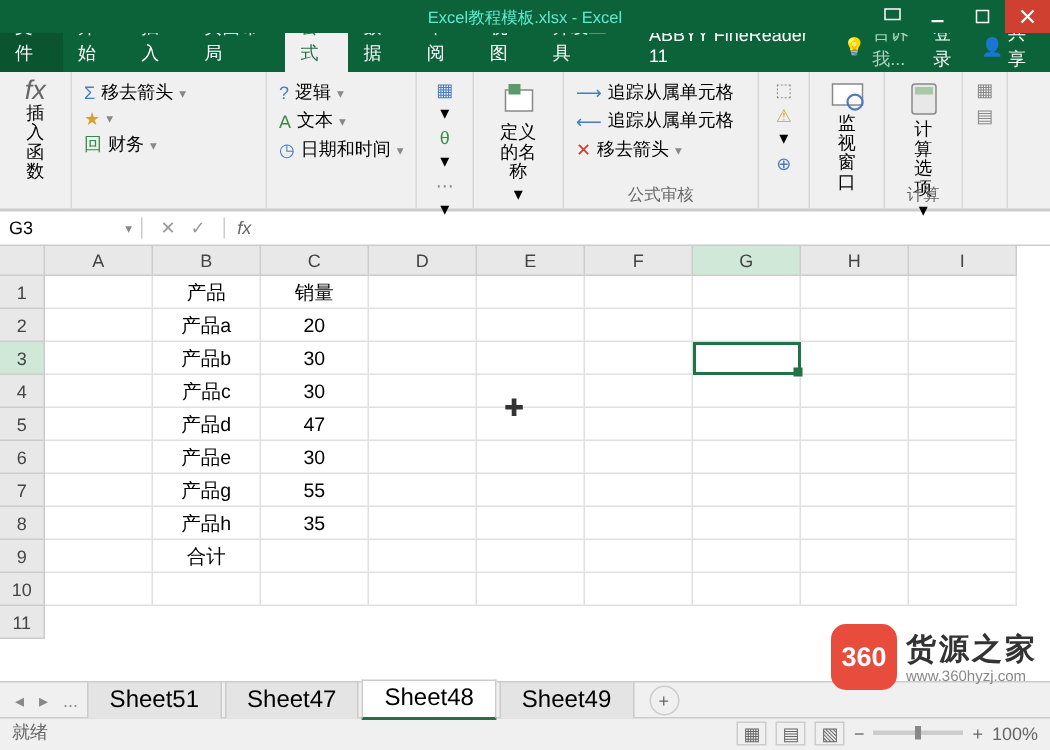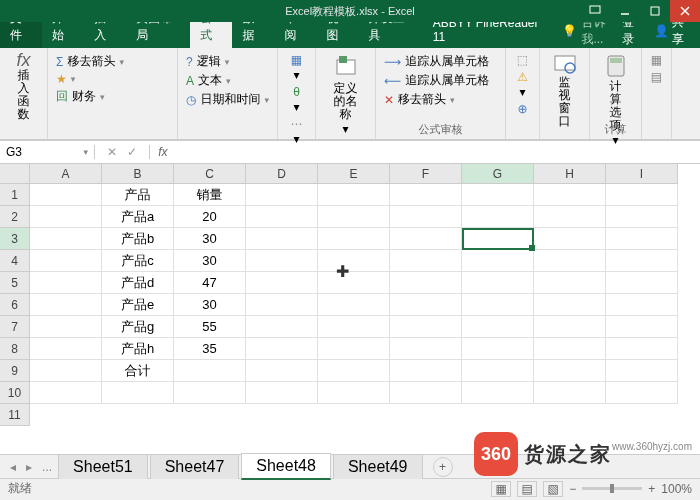--- a/index.html
+++ b/index.html
@@ -1,17 +1,17 @@
 <!DOCTYPE html>
 <html><head>
 <meta charset="utf-8">
 <style>
 *{margin:0;padding:0;box-sizing:border-box;font-family:"Microsoft YaHei",Arial,sans-serif;font-size:12px}
 body{width:700px;height:500px;background:#f0f0f0;overflow:hidden;position:relative}
-.titlebar{height:22px;background:#0c6339;display:flex;align-items:center;color:#e5e5e5;position:relative}
+.titlebar{height:22px;background:#0c6339;display:flex;align-items:center;color:#5eead4;position:relative}
 .title{position:absolute;left:50%;transform:translateX(-50%);font-size:11px}
 .winbtns{position:absolute;right:0;display:flex}
 .winbtn{width:30px;height:22px;display:flex;align-items:center;justify-content:center;color:#fff;cursor:pointer}
 .winbtn.close{background:#d04030}
 .tabs{height:26px;background:#0c6339;display:flex;align-items:flex-end;color:#fff}
 .tab{padding:4px 10px;font-size:12px;cursor:pointer}
 .tab.file{background:#0a5530}
 .tab.active{background:#f0f0f0;color:#217346}
 .tell{color:#aad4c0;font-size:11px;margin-left:8px;display:flex;align-items:center;gap:4px}
 .tabright{margin-left:auto;display:flex;align-items:center;padding-right:8px;gap:10px}
@@ -42,23 +42,23 @@
 .activeCell::after{content:"";position:absolute;right:-3px;bottom:-3px;width:6px;height:6px;background:#217346}
 .cursor{position:absolute;font-size:16px;color:#333}
 .sheettabs{height:24px;background:#f0f0f0;border-top:1px solid #ccc;display:flex;align-items:center;padding-left:6px;gap:2px}
 .navbtn{padding:0 4px;color:#888;cursor:pointer}
 .stab{padding:3px 14px;background:#e4e4e4;border:1px solid #ccc;border-bottom:none;font-size:16px;cursor:pointer}
 .stab.active{background:#fff;border-bottom:2px solid #217346}
 .addsheet{width:20px;height:20px;border:1px solid #ccc;border-radius:50%;display:flex;align-items:center;justify-content:center;margin-left:8px;color:#666;cursor:pointer}
 .status{height:20px;background:#f0f0f0;border-top:1px solid #ccc;display:flex;align-items:center;padding:0 8px;font-size:11px;color:#666}
 .status .right{margin-left:auto;display:flex;align-items:center;gap:6px}
 .viewbtn{width:20px;height:16px;border:1px solid #ccc;display:flex;align-items:center;justify-content:center}
-.watermark{position:absolute;right:8px;bottom:24px;display:flex;align-items:center;gap:6px}
+.watermark{position:absolute;right:8px;bottom:40px;display:flex;align-items:center;gap:6px}
 .wmicon{width:44px;height:44px;background:#e74c3c;border-radius:10px;color:#fff;display:flex;align-items:center;justify-content:center;font-size:18px;font-weight:bold}
-.wmtext{display:flex;flex-direction:row;color:#333}
+.wmtext{display:flex;flex-direction:column;color:#333}
 .wmtext .t1{font-size:20px;font-weight:bold;letter-spacing:2px}
 .wmtext .t2{font-size:10px;color:#888}
 .gridleft{display:flex;flex-direction:column}
 .gridmain{display:flex;flex-direction:column;flex:1;position:relative}
 svg{display:block}
 </style>
 </head>
 <body>
 
 <div class="titlebar">

